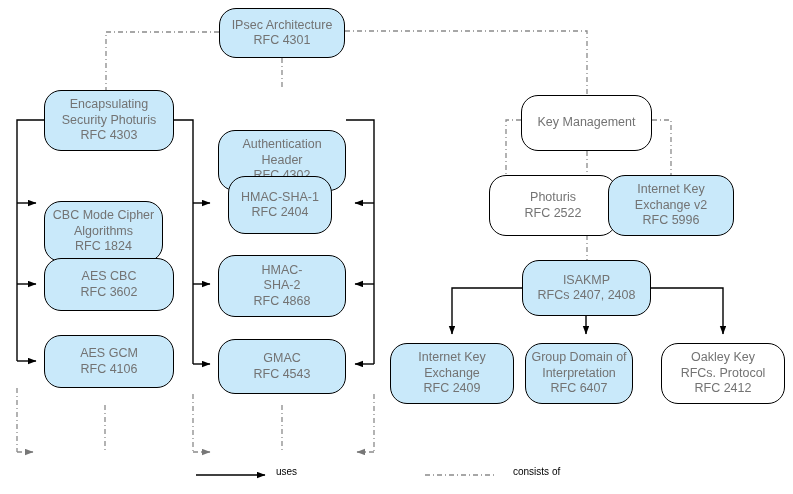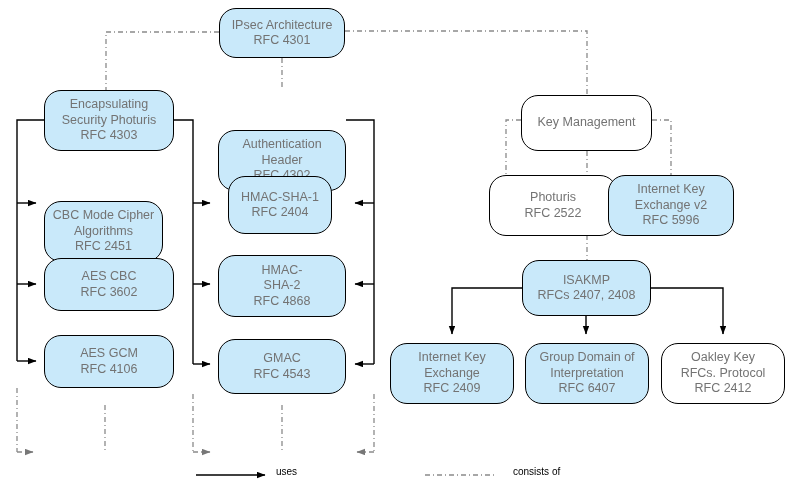--- a/index.html
+++ b/index.html
@@ -134,21 +134,21 @@
 
   <div class="node" style="left: 44px; top: 90px; width: 130px; height: 61px; background: rgb(201, 233, 250);">
     <span class="ln">Encapsulating</span>
     <span class="ln">Security Photuris</span>
     <span class="ln">RFC 4303</span>
   </div>
 
   <div class="node" style="left: 44px; top: 173px; width: 119px; height: 61px; background: rgb(201, 233, 250); margin-top: 28px;">
     <span class="ln">CBC Mode Cipher</span>
     <span class="ln">Algorithms</span>
-    <span class="ln">RFC 2451</span>
+    <span class="ln">RFC 1824</span>
   </div>
 
   <div class="node" style="left: 44px; top: 258px; width: 130px; height: 53px; background: rgb(201, 233, 250);">
     <span class="ln">AES CBC</span>
     <span class="ln">RFC 3602</span>
   </div>
 
   <div class="node" style="left: 44px; top: 335px; width: 130px; height: 53px; background: rgb(201, 233, 250);">
     <span class="ln">AES GCM</span>
     <span class="ln">RFC 4106</span>
@@ -195,21 +195,21 @@
     <span class="ln">ISAKMP</span>
     <span class="ln">RFCs 2407, 2408</span>
   </div>
 
   <div class="node" style="left: 390px; top: 343px; width: 124px; height: 61px; background: rgb(201, 233, 250);">
     <span class="ln">Internet Key</span>
     <span class="ln">Exchange</span>
     <span class="ln">RFC 2409</span>
   </div>
 
-  <div class="node" style="left: 525px; top: 343px; width: 124px; height: 61px; background: rgb(201, 233, 250);">
+  <div class="node" style="left: 525px; top: 343px; width: 108px; height: 61px; background: rgb(201, 233, 250);">
     <span class="ln">Group Domain of</span>
     <span class="ln">Interpretation</span>
     <span class="ln">RFC 6407</span>
   </div>
 
   <div class="node white" style="left: 661px; top: 343px; width: 124px; height: 61px; background: rgb(255, 255, 255);">
     <span class="ln">Oakley Key</span>
     <span class="ln">RFCs. Protocol</span>
     <span class="ln">RFC 2412</span>
   </div>

